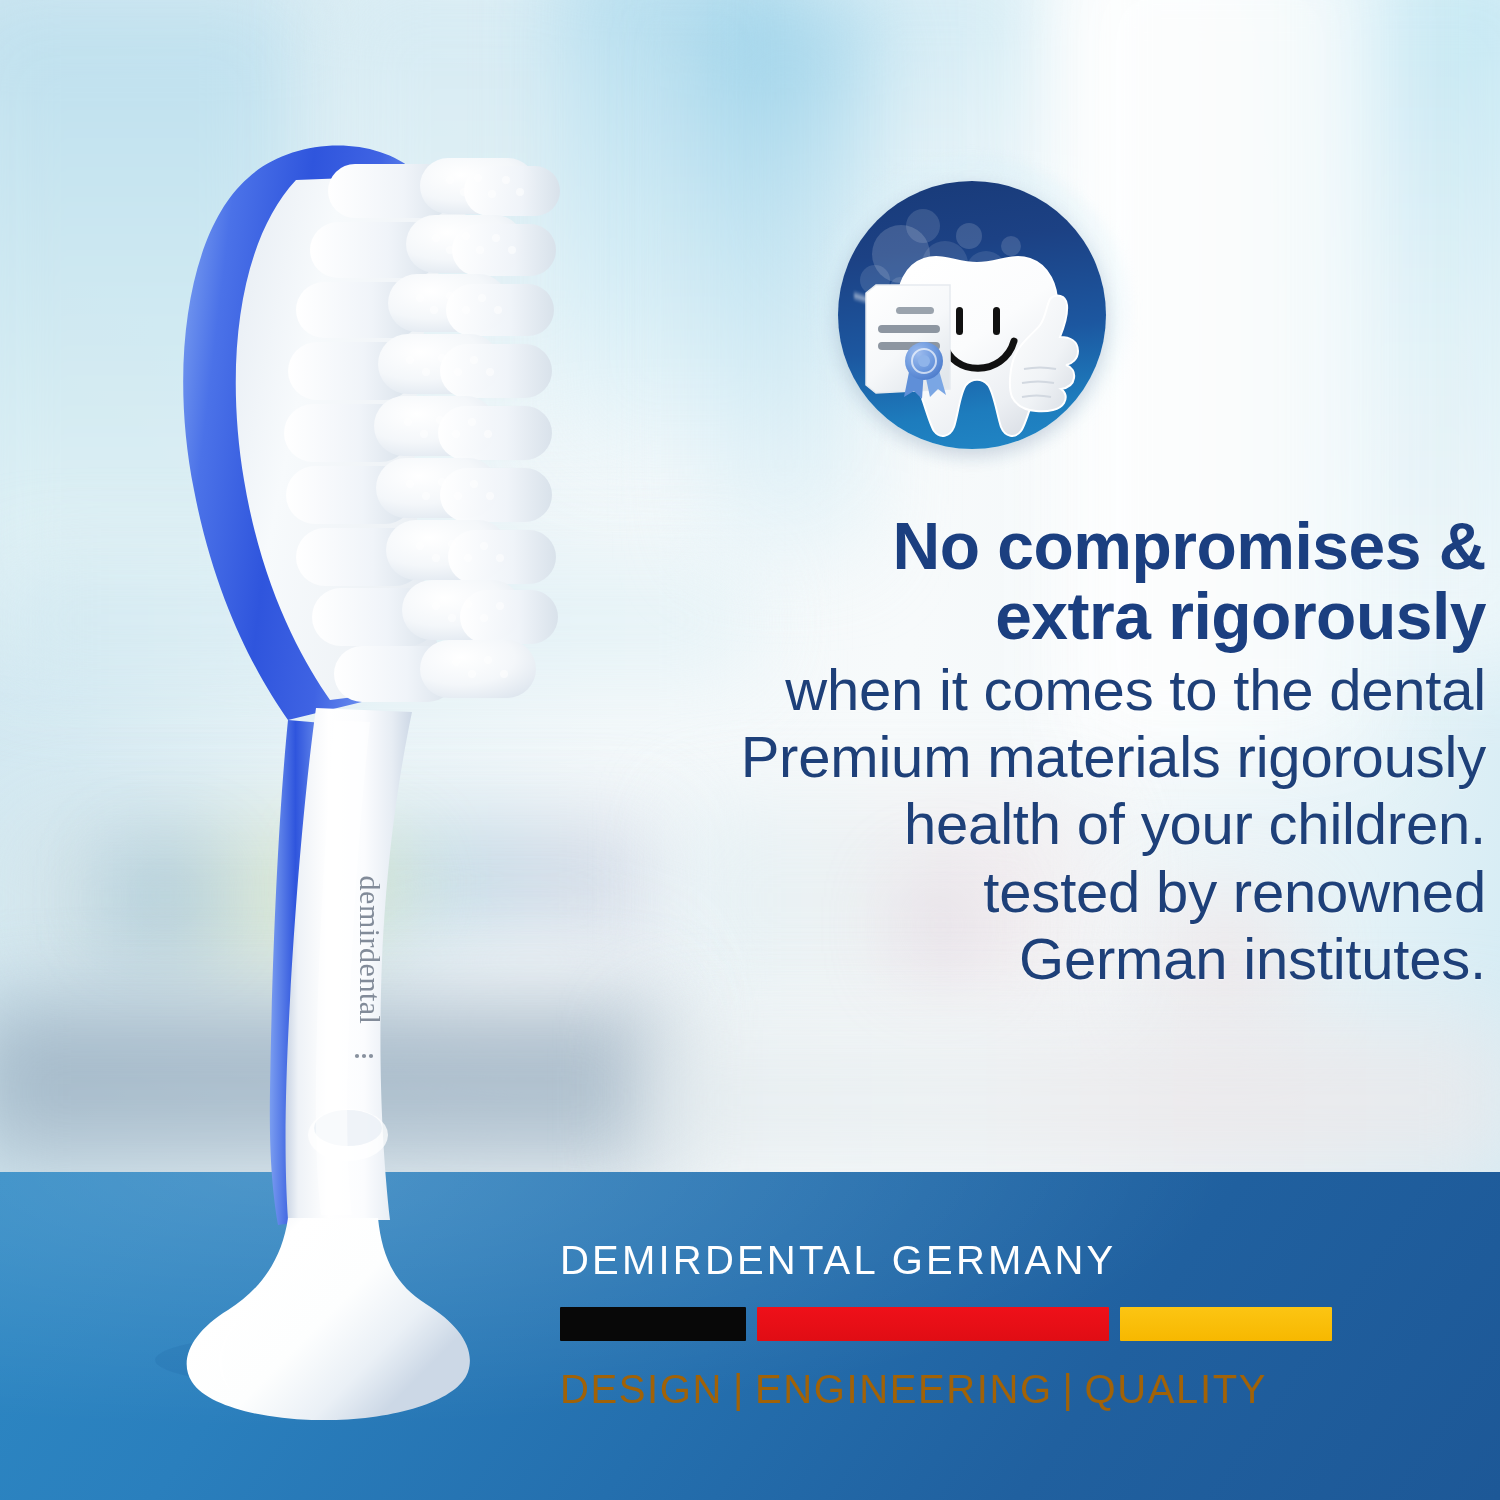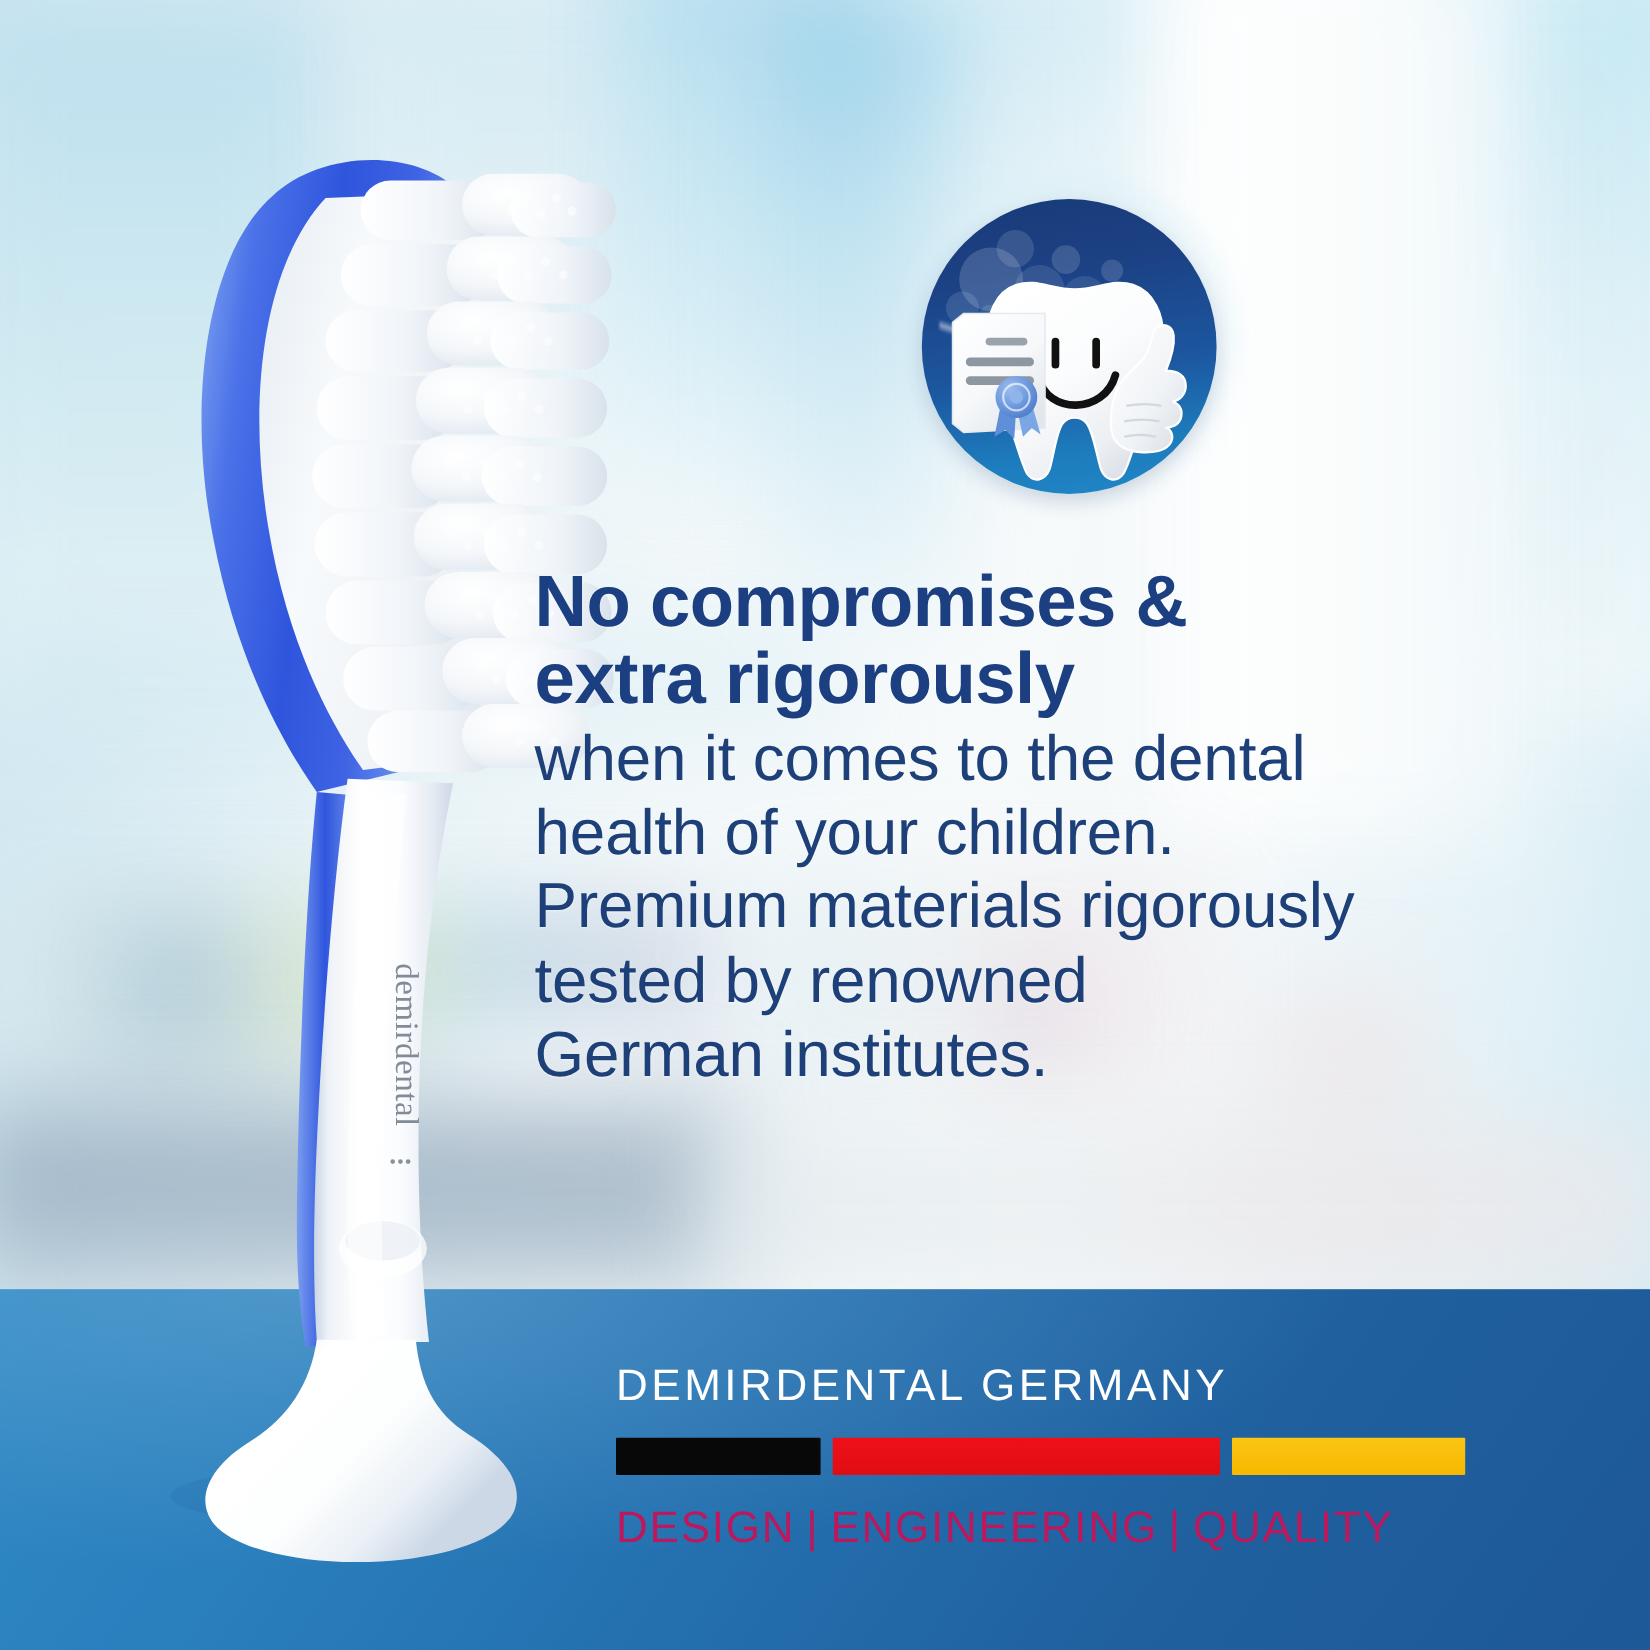--- a/index.html
+++ b/index.html
@@ -152,21 +152,21 @@
     gap: 11px;
     margin-top: 27px;
     height: 34px;
   }
   .flag-bar { height: 34px; border-radius: 1px; }
   .flag-black { width: 186px; background: #080808; }
   .flag-red   { width: 352px; background: linear-gradient(180deg,#ef1019 0%, #e00d14 100%); }
   .flag-gold  { width: 212px; background: linear-gradient(180deg,#fcc513 0%, #f7b800 100%); }
 
   .brand-tagline {
-    color: #be185d;
+    color: #a16207;
     font-size: 40px;
     letter-spacing: 1.6px;
     font-weight: 400;
     margin-top: 28px;
     line-height: 1;
     white-space: nowrap;
   }
   .brand-tagline .sep { padding: 0 10px; font-weight: 300; }
 
   
@@ -217,21 +217,21 @@
 
   
   .brush { position: absolute; left: 120px; top: 60px; width: 440px; height: 1360px; }
 
   
   .copy {
     position: absolute;
     left: 486px;
     top: 512px;
     width: 1000px;
-    text-align: left;
+    text-align: right;
   }
   .headline {
     color: #1b3f80;
     font-weight: 700;
     font-size: 66px;
     line-height: 1.06;
     letter-spacing: -0.5px;
     text-shadow: 0 1px 2px rgba(255,255,255,.55);
   }
   .subcopy {
@@ -592,22 +592,22 @@
     </svg>
   </div>
 
   <div class="copy">
     <div class="headline">
       <div>No compromises &amp;</div>
       <div>extra rigorously</div>
     </div>
     <div class="subcopy">
       <div>when it comes to the dental</div>
+      <div>Premium materials rigorously</div>
       <div>health of your children.</div>
-      <div>Premium materials rigorously</div>
       <div>tested by renowned</div>
       <div>German institutes.</div>
     </div>
   </div>
 
   <div class="brand-block">
     <div class="brand-title">DEMIRDENTAL GERMANY</div>
     <div class="flag-row">
       <div class="flag-bar flag-black"></div>
       <div class="flag-bar flag-red"></div>

